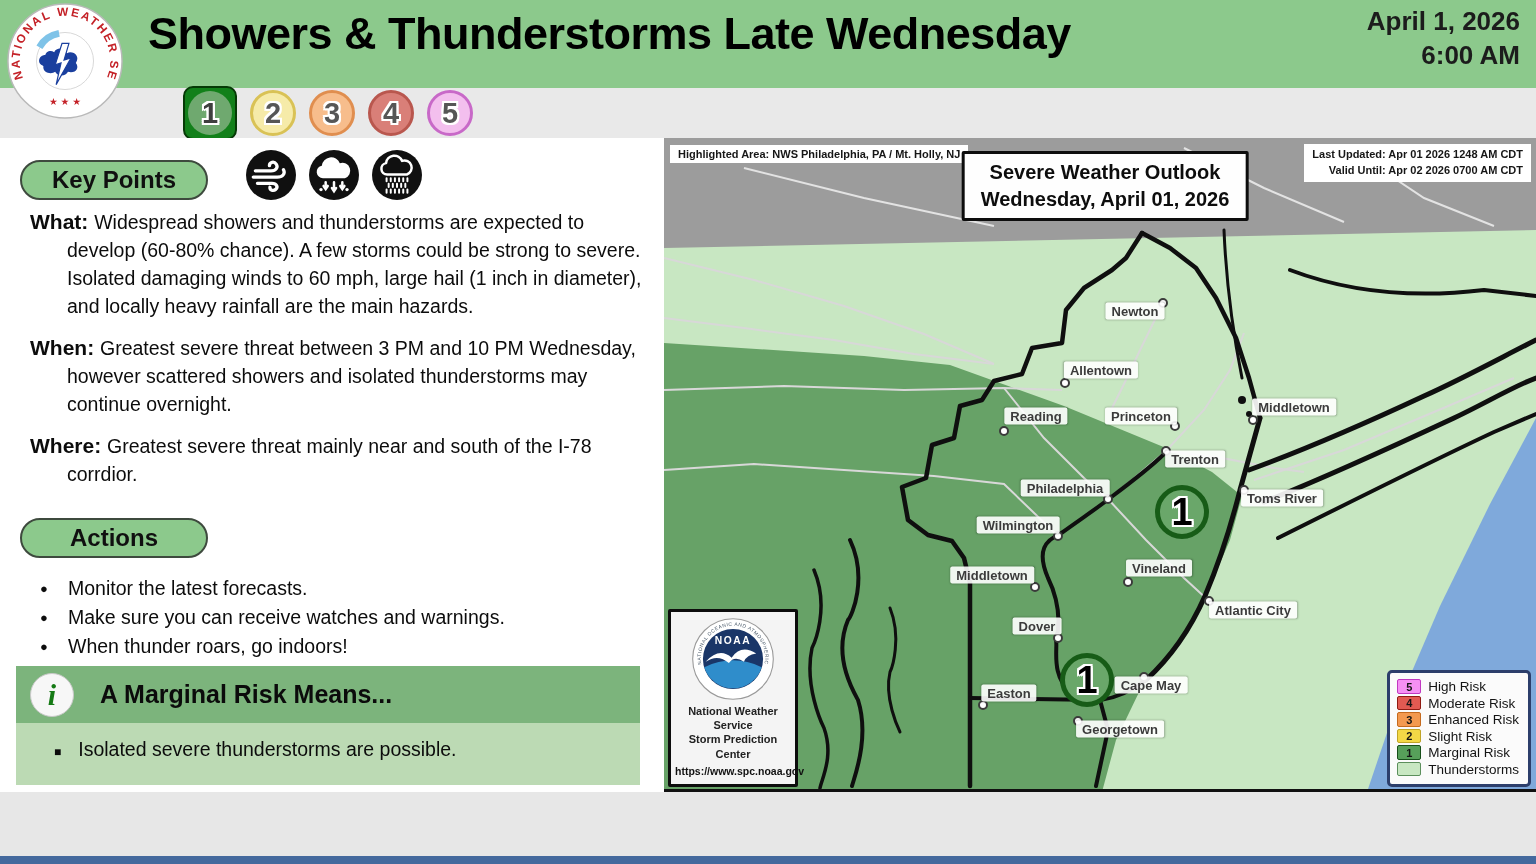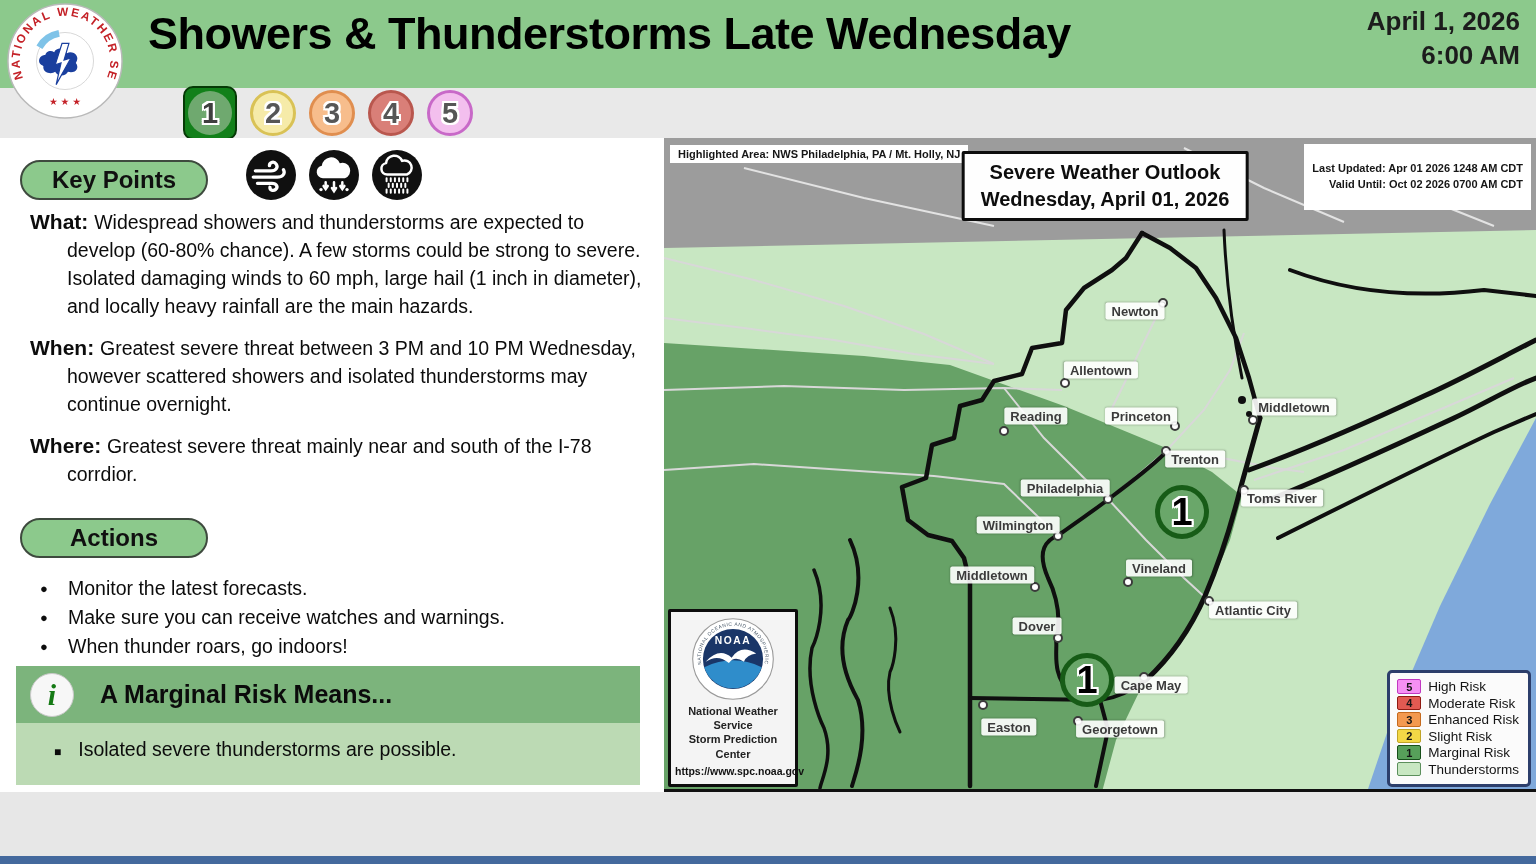--- a/index.html
+++ b/index.html
@@ -56,21 +56,21 @@
     font-size:13px;font-weight:bold;padding:1px 6px;border-radius:2px;white-space:nowrap;box-shadow:0 0 2px rgba(0,0,0,.3);z-index:3}
   .map-marker{position:absolute;width:10px;height:10px;background:#fff;border:2px solid #3b3b3b;border-radius:50%;
     transform:translate(-50%,-50%);z-index:3}
   .risk-badge{position:absolute;width:54px;height:54px;transform:translate(-50%,-50%);border-radius:50%;
     border:5px solid #175c17;background:#6aa76a;display:flex;align-items:center;justify-content:center;
     font-size:38px;font-weight:bold;color:#000;z-index:2;
     text-shadow:-2px -2px 0 #fff,2px -2px 0 #fff,-2px 2px 0 #fff,2px 2px 0 #fff,-2px 0 0 #fff,2px 0 0 #fff,0 -2px 0 #fff,0 2px 0 #fff}
   .hl-box{position:absolute;left:6px;top:7px;background:#fff;padding:3px 8px;font-size:11px;font-weight:bold;color:#161616;z-index:4}
   .outlook-box{position:absolute;left:441px;top:13px;transform:translateX(-50%);background:#fefefe;border:3px solid #0d0d0d;
     border-radius:2px;padding:5px 16px;text-align:center;font-size:20px;font-weight:bold;color:#0d0d0d;line-height:1.35;white-space:nowrap;z-index:4}
-  .updated-box{position:absolute;right:5px;top:6px;background:#fff;padding:17px 8px;text-align:right;
+  .updated-box{position:absolute;right:5px;top:6px;background:#fff;padding:3px 8px;text-align:right;
     font-size:11px;font-weight:bold;color:#161616;line-height:1.45;z-index:4}
   .spc-box{position:absolute;left:4px;bottom:5px;width:130px;background:#f4f4f4;border:3px solid #0d0d0d;border-radius:2px;
     padding:6px 4px 7px;text-align:center;z-index:4}
   .spc-logo{width:82px;height:82px;margin:0 auto}
   .spc-line{font-size:11px;font-weight:bold;color:#222;line-height:1.3}
   .spc-url{font-size:10.5px;font-weight:bold;color:#111;margin-top:4px}
   .legend-box{position:absolute;right:5px;bottom:5px;background:#fbfbfb;border:3px solid #2c3e6b;border-radius:5px;
     padding:5px 9px 6px 7px;z-index:4}
   .legend-row{display:flex;align-items:center;gap:7px;margin:1.5px 0}
   .legend-chip{width:24px;height:14.5px;border:1.5px solid;border-radius:2px;display:flex;align-items:center;justify-content:center;
@@ -227,21 +227,21 @@
     </svg>
 
     <div id="map-overlays">
       <div class="hl-box">Highlighted Area: NWS Philadelphia, PA / Mt. Holly, NJ</div>
       <div class="outlook-box">
         <div>Severe Weather Outlook</div>
         <div>Wednesday, April 01, 2026</div>
       </div>
       <div class="updated-box">
         <div>Last Updated: Apr 01 2026 1248 AM CDT</div>
-        <div>Valid Until: Oct 02 2026 0700 AM CDT</div>
+        <div>Valid Until: Apr 02 2026 0700 AM CDT</div>
       </div>
 
       <div class="spc-box">
         <svg class="spc-logo" viewBox="0 0 60 60">
           <circle cx="30" cy="30" r="29.5" fill="#fff" stroke="#9a9a9a" stroke-width="0.8"></circle>
           <defs>
             <path id="spcTop" d="M7,34 A23.5,23.5 0 1 1 53,34"></path>
             <path id="spcBot" d="M10.5,35 A20.5,20.5 0 0 0 49.5,35"></path>
           </defs>
           <text font-size="3.6" fill="#4a5a6a" letter-spacing="0.4"><textPath href="#spcTop">NATIONAL OCEANIC AND ATMOSPHERIC ADMINISTRATION</textPath></text>
@@ -306,21 +306,21 @@
         <div class="map-label" style="left: 495px; top: 430px;">Vineland</div>
         <div class="map-marker" style="left: 580px; top: 352px;"></div>
         <div class="map-label" style="left: 618px; top: 360px;">Toms River</div>
         <div class="map-marker" style="left: 545px; top: 463px;"></div>
         <div class="map-label" style="left: 589px; top: 472px;">Atlantic City</div>
         <div class="map-marker" style="left: 394px; top: 500px;"></div>
         <div class="map-label" style="left: 373px; top: 488px;">Dover</div>
         <div class="map-marker" style="left: 480px; top: 539px;"></div>
         <div class="map-label" style="left: 487px; top: 547px;">Cape May</div>
         <div class="map-marker" style="left: 319px; top: 567px;"></div>
-        <div class="map-label" style="left: 345px; top: 555px; margin-top: 34px;">Easton</div>
+        <div class="map-label" style="left: 345px; top: 555px;">Easton</div>
         <div class="map-marker" style="left: 414px; top: 583px;"></div>
         <div class="map-label" style="left: 456px; top: 591px;">Georgetown</div>
         <div class="risk-badge" style="left: 518px; top: 374px;">1</div>
         <div class="risk-badge" style="left: 423px; top: 542px;">1</div>
       </div>
   </div>
 
   <div class="footer">
     
     

